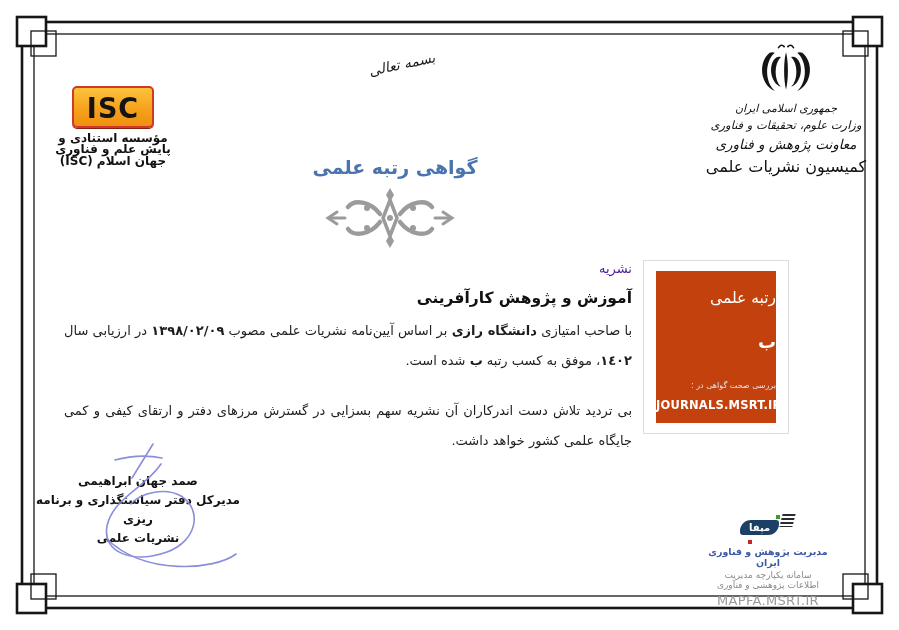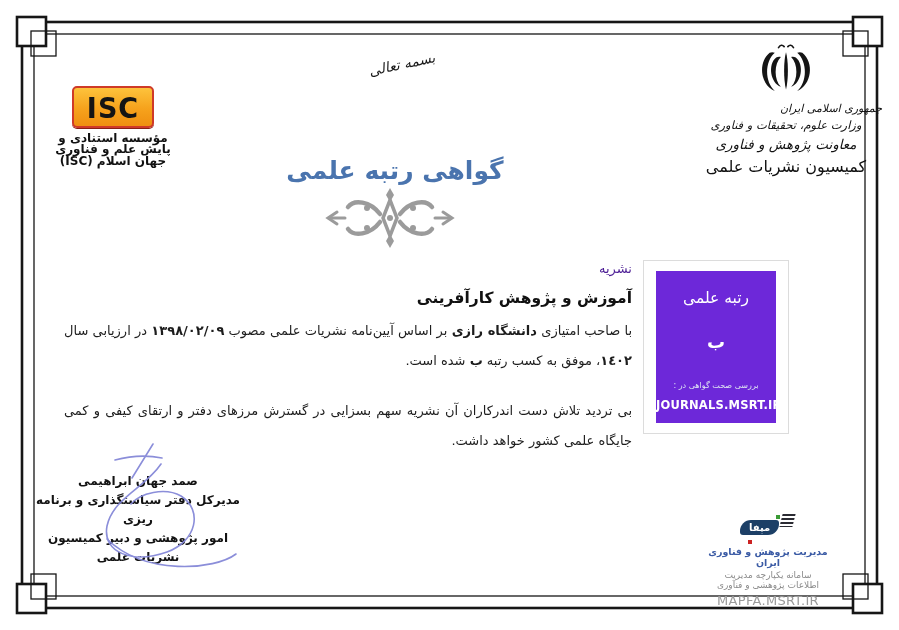--- a/index.html
+++ b/index.html
@@ -21,43 +21,43 @@
             border:2px solid #cf3a28;box-shadow:0 1px 0 #8a1f14;
             display:flex;align-items:center;justify-content:center;}
   .isc-logo span{font-size:27px;font-weight:900;color:#141414;letter-spacing:1px;
                  transform:scaleY(1.08);}
   .isc-caption{margin-top:5px;font-size:12px;font-weight:bold;line-height:11px;color:#111;direction:rtl;}
 
   
   .ministry{position:absolute;left:690px;top:42px;width:192px;text-align:center;direction:rtl;}
   .emblem{margin:0 auto;}
   .m-line{color:#111;}
-  .m1{font-size:11px;font-style:italic;margin-top:4px;text-align:right;}
+  .m1{font-size:11px;font-style:italic;margin-top:4px;}
   .m2{font-size:11.5px;font-style:italic;margin-top:3px;}
   .m3{font-size:13.5px;font-style:italic;margin-top:4px;}
   .m4{font-size:16px;margin-top:5px;}
 
   
   .title{position:absolute;left:270px;top:156px;width:250px;text-align:center;
-         font-size:25px;font-weight:bold;color:#4a74ae;direction:rtl;}
+         font-size:19px;font-weight:bold;color:#4a74ae;direction:rtl;}
   .ornament{position:absolute;left:322px;top:186px;}
 
   
   .body{position:absolute;left:64px;top:261px;width:568px;direction:rtl;text-align:right;}
   .nashrieh{font-size:13px;color:#4c1d95;}
   .journal{font-size:15.5px;font-weight:bold;margin-top:13px;color:#111;}
   .para{font-size:13px;line-height:29.5px;text-align:justify;margin-top:9px;color:#1d1d1d;}
   .para.second{margin-top:21px;}
   .b{font-weight:bold;}
 
   
   .badge-outer{position:absolute;left:643px;top:260px;width:144px;height:172px;
                border:1px solid #dcdcdc;display:flex;align-items:center;justify-content:center;}
-  .badge{position:relative;width:120px;height:152px;background:#6d28d9;color:#fff;
-         text-align:center;direction:rtl;}
+  .badge{position:relative;width:120px;height:152px;background:#c2410c;color:#fff;
+         text-align:right;direction:rtl;}
   .badge-title{margin-top:18px;font-size:15.5px;}
   .badge-grade{margin-top:24px;font-size:18px;font-weight:bold;}
   .badge-verify{position:absolute;bottom:33px;width:100%;font-size:8px;color:#dfe6f3;}
   .badge-url{position:absolute;bottom:11px;width:100%;font-size:11.5px;font-weight:bold;
              letter-spacing:.2px;direction:ltr;}
 
   
   .signature{position:absolute;left:30px;top:472px;width:216px;text-align:center;direction:rtl;}
   .sig-line{font-size:12px;font-weight:bold;line-height:19px;color:#131313;}
   .scrawl{position:absolute;left:85px;top:436px;pointer-events:none;}
@@ -161,21 +161,20 @@
       <div class="badge-title">رتبه علمی</div>
       <div class="badge-grade">ب</div>
       <div class="badge-verify">بررسی صحت گواهی در :</div>
       <div class="badge-url">JOURNALS.MSRT.IR</div>
     </div>
   </div>
 
   <div class="signature">
     <div class="sig-line">صمد جهان ابراهیمی</div>
     <div class="sig-line">مدیرکل دفتر سیاستگذاری و برنامه ریزی</div>
-    <div class="sig-line">امور پژوهشی  و دبیر  کمیسیون</div>
     <div class="sig-line">نشریات علمی</div>
   </div>
   <svg class="scrawl" width="170" height="150" viewBox="0 0 170 150">
     <g stroke="#8588d8" stroke-width="1.6" fill="none" stroke-linecap="round" opacity="0.95">
       <path d="M30 24 C45 20 62 19 77 22"></path>
       <path d="M68 8 L47 42"></path>
       <path d="M76 28 C60 52 28 62 22 90 C17 117 48 128 82 116 C112 105 118 74 96 60 C80 51 55 57 46 68"></path>
       <path d="M22 103 C60 140 130 134 151 118"></path>
     </g>
   </svg>

